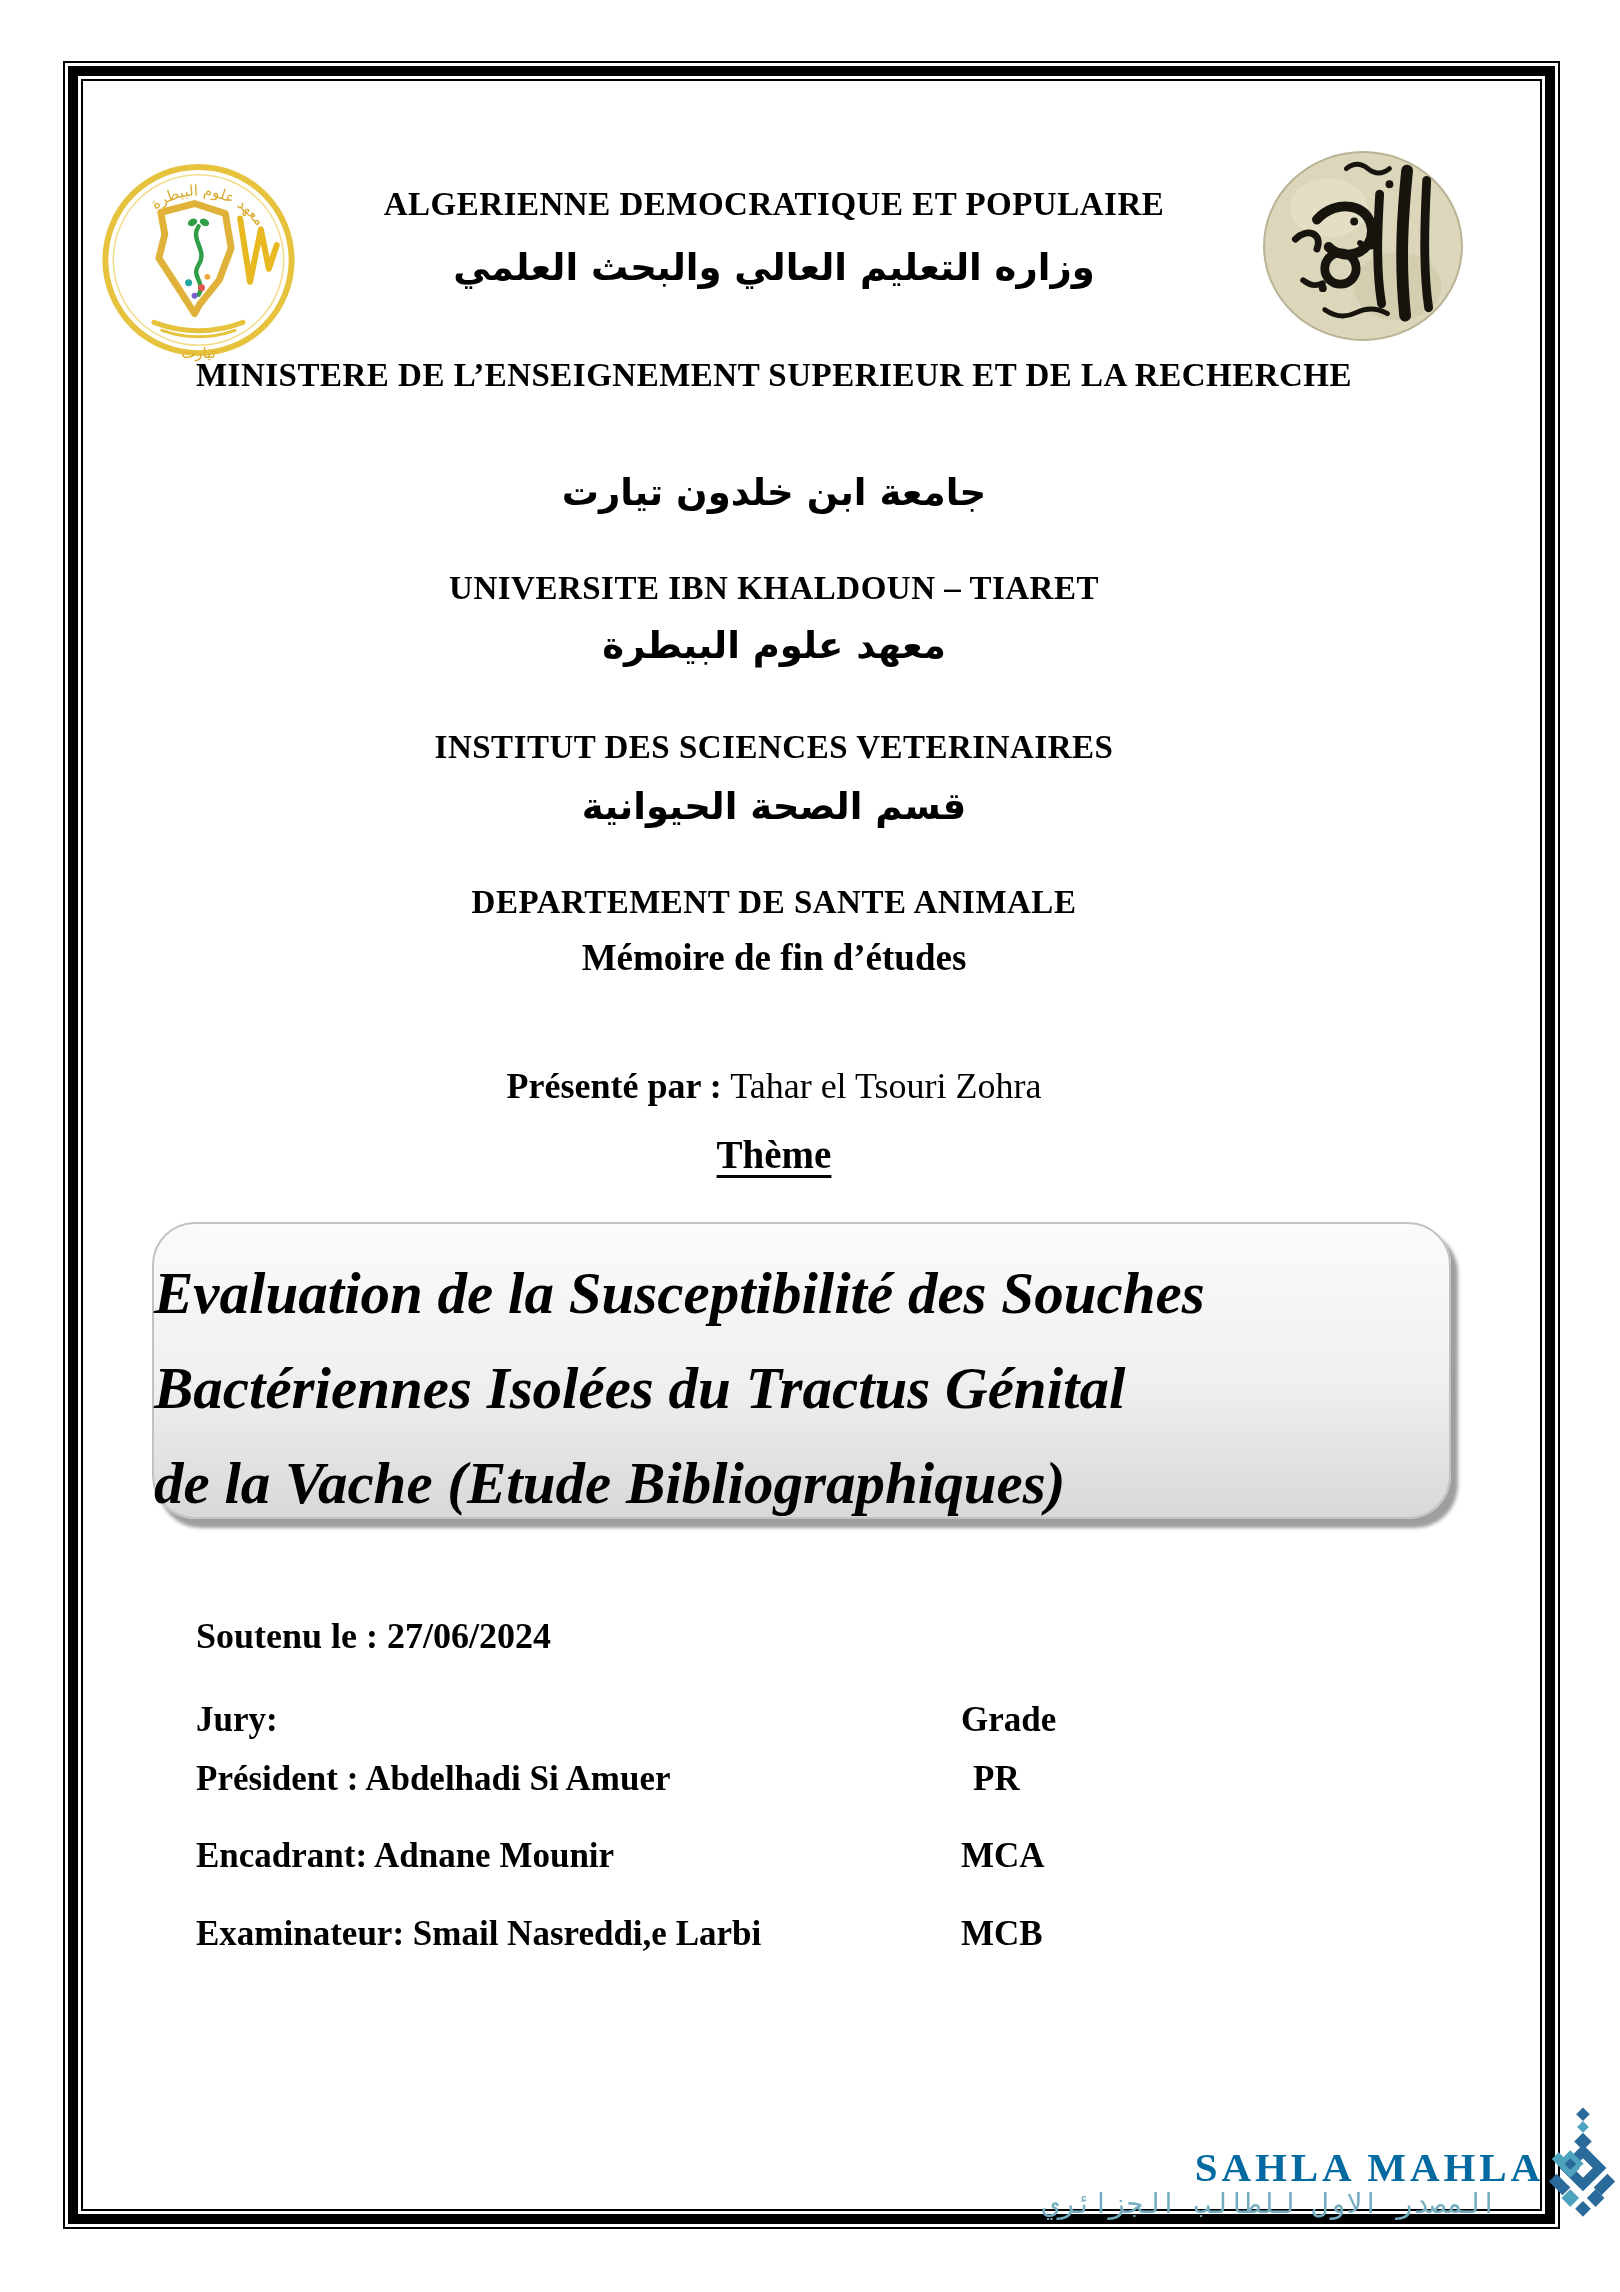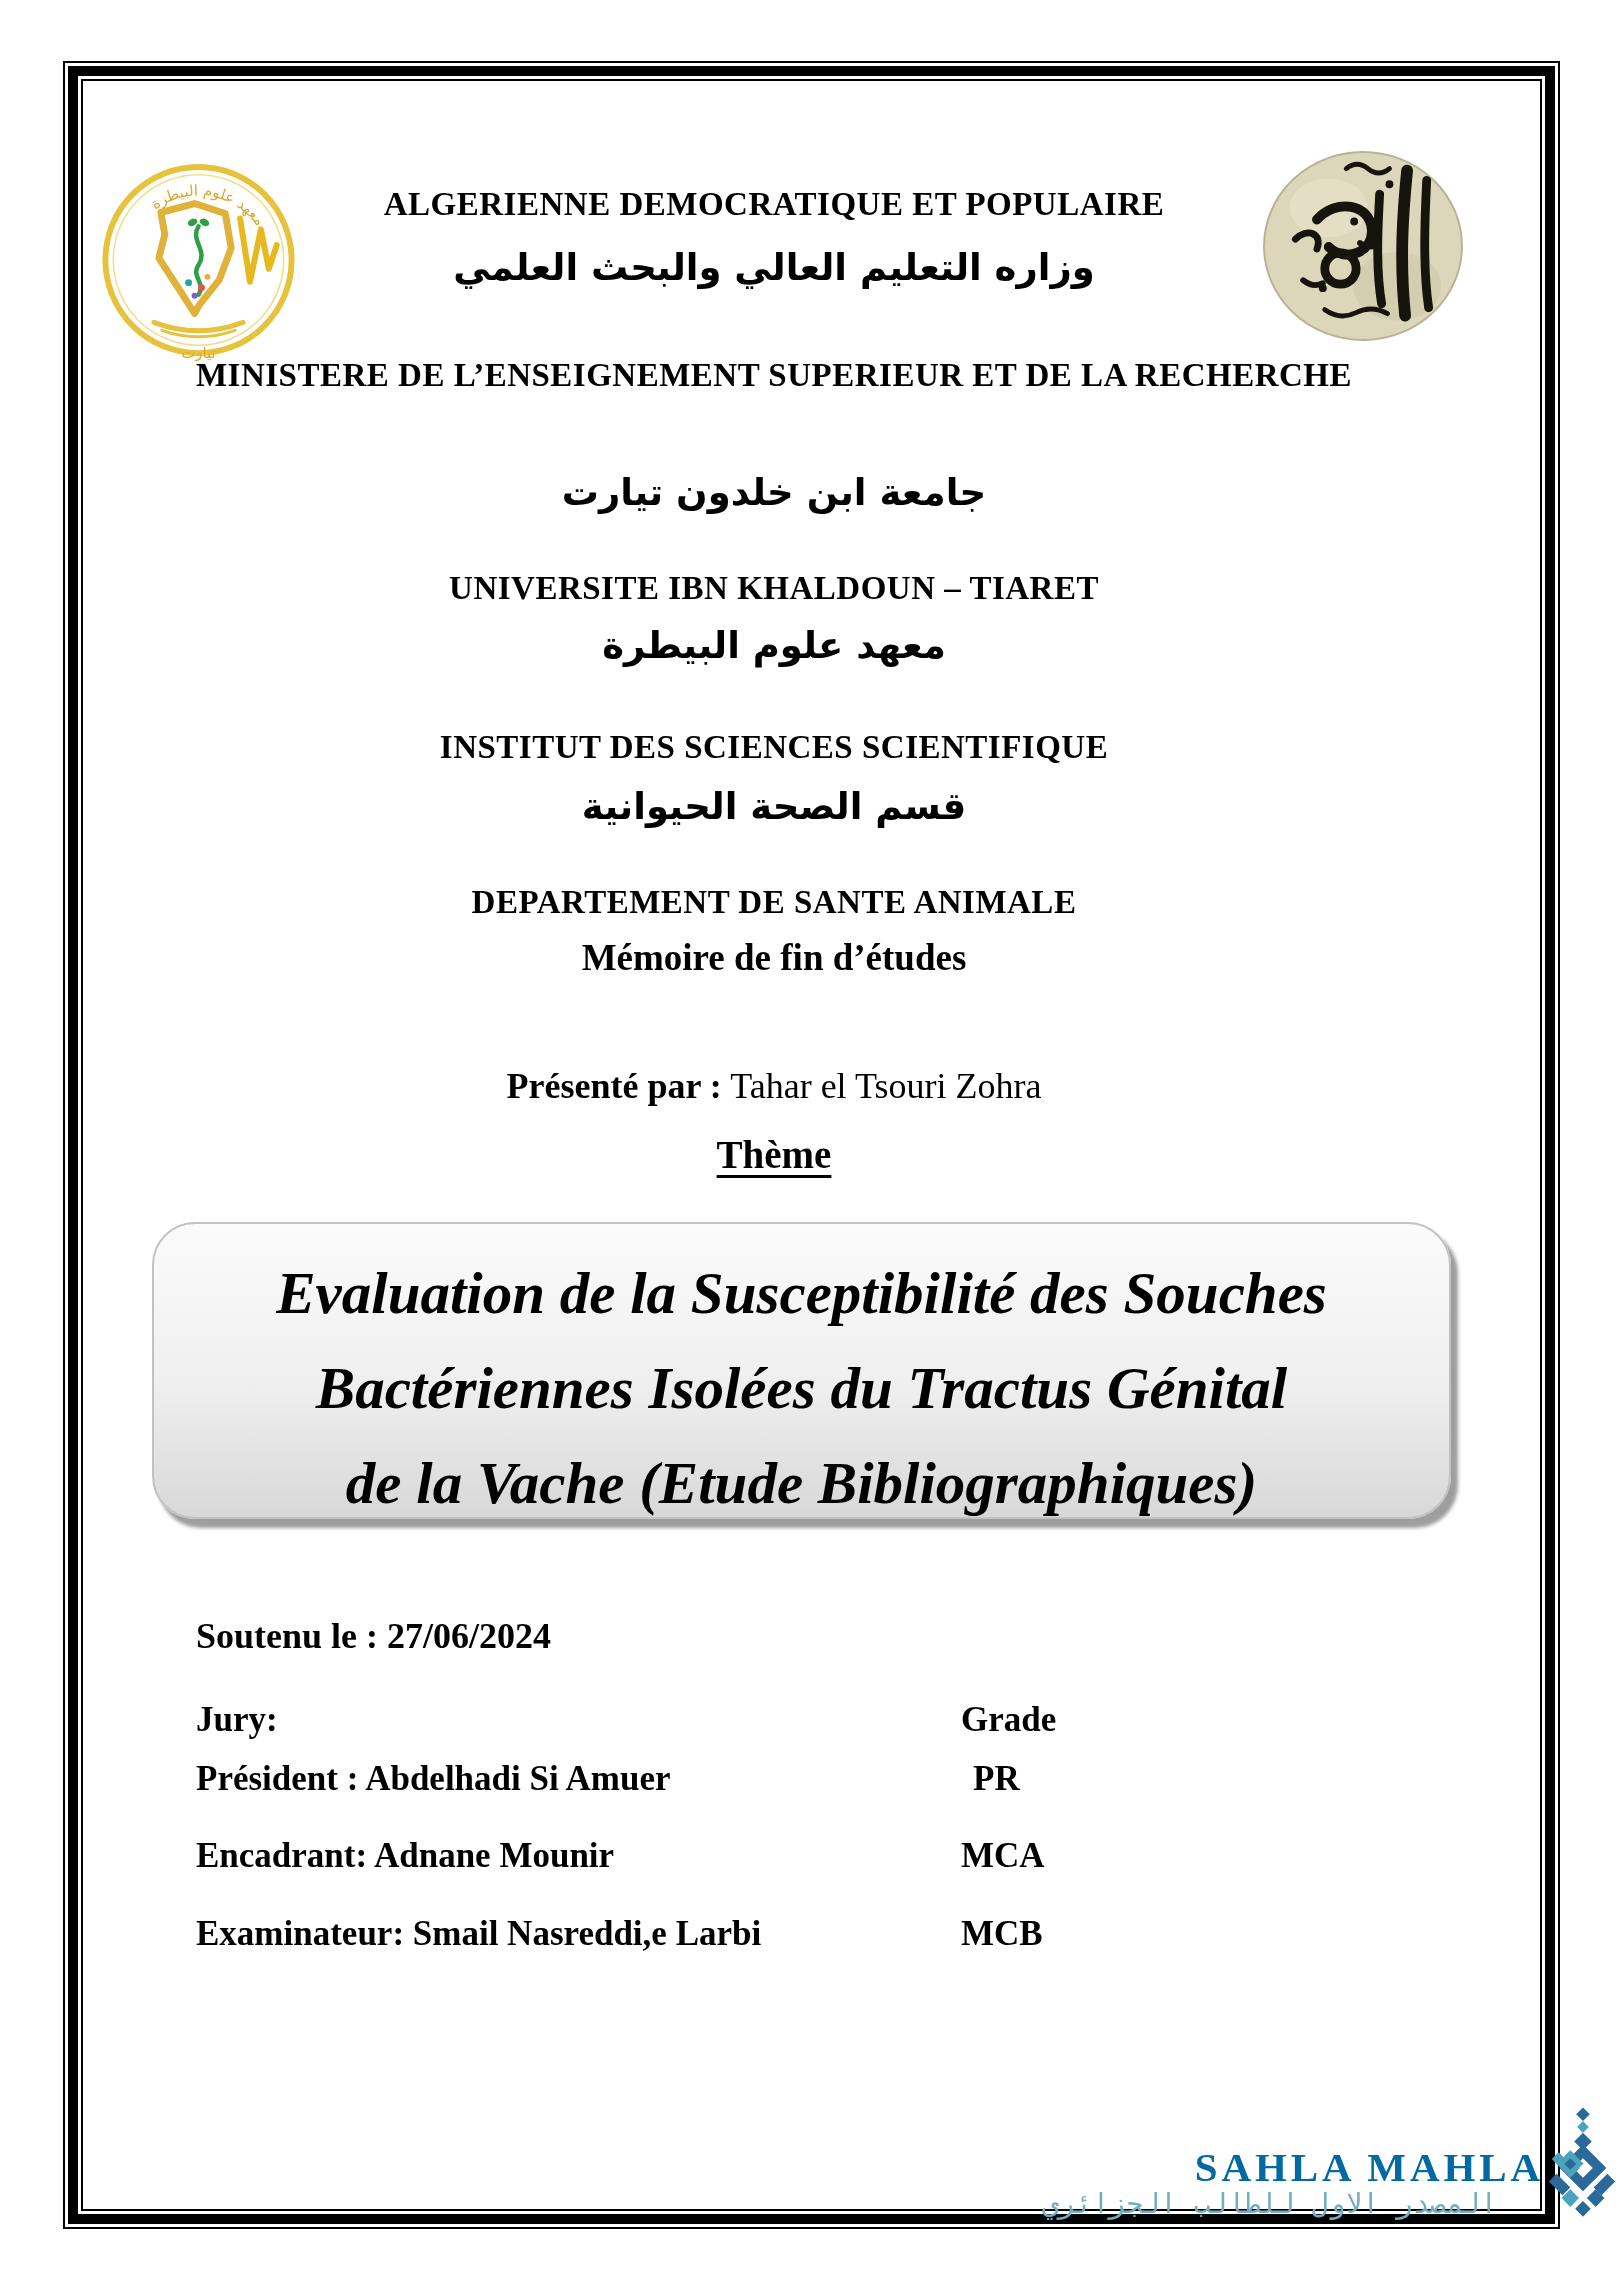--- a/index.html
+++ b/index.html
@@ -21,21 +21,21 @@
   .presented .name{font-weight:normal;}
 
   .theme-box{
     position:absolute;left:152px;top:1222px;width:1299px;height:297px;box-sizing:border-box;
     border-radius:43px;border:2px solid #c2c2c2;
     background:linear-gradient(180deg,#fbfbfb 0%,#efefef 55%,#d8d8d8 100%);
     box-shadow:6.9px 8.8px 3.9px #9e9e9e;
   }
   .theme-title{
     font-style:italic;font-weight:bold;font-size:59px;line-height:95px;
-    text-align:center;padding-top:21.6px;
+    padding-top:21.6px;
   }
 
   .soutenu{position:absolute;left:196px;top:1615px;font-weight:bold;font-size:36px;}
   .jury-row{position:absolute;left:196px;width:1215px;font-weight:bold;font-size:35px;text-align:left;}
   .jury-right{position:absolute;left:765px;top:0;}
 
   .brand{
     position:absolute;top:2143px;right:76px;font-size:41px;font-weight:bold;
     letter-spacing:3.9px;color:#0369a1;font-family:"Liberation Serif",serif;
   }
@@ -99,21 +99,21 @@
     <circle cx="132" cy="36" r="4" fill="#17140e"></circle>
     <circle cx="64" cy="142" r="4" fill="#17140e"></circle>
   </svg>
 
   <div class="cline fr" style="top:186px">ALGERIENNE DEMOCRATIQUE ET POPULAIRE</div>
   <div class="cline ar" style="top:247px">وزاره التعليم العالي والبحث العلمي</div>
   <div class="cline fr" style="top:357px">MINISTERE DE L’ENSEIGNEMENT SUPERIEUR ET DE LA RECHERCHE</div>
   <div class="cline ar" style="top:472px">جامعة ابن خلدون تيارت</div>
   <div class="cline fr" style="top:570px">UNIVERSITE IBN KHALDOUN – TIARET</div>
   <div class="cline ar" style="top:625px">معهد علوم البيطرة</div>
-  <div class="cline fr" style="top:729px">INSTITUT DES SCIENCES SCIENTIFIQUE</div>
+  <div class="cline fr" style="top:729px">INSTITUT DES SCIENCES VETERINAIRES</div>
   <div class="cline ar" style="top:786px">قسم الصحة الحيوانية</div>
   <div class="cline fr" style="top:884px">DEPARTEMENT DE SANTE ANIMALE</div>
 
   <div class="cline" style="top:937px;font-size:37px">Mémoire de fin d’études</div>
   <div class="cline fr-mid presented" style="top:1066px">
     <span>Présenté par :</span><span class="name"> Tahar el Tsouri Zohra</span>
   </div>
   <div class="cline theme-label" style="top:1133px">Thème</div>
 
   <div class="theme-box">

